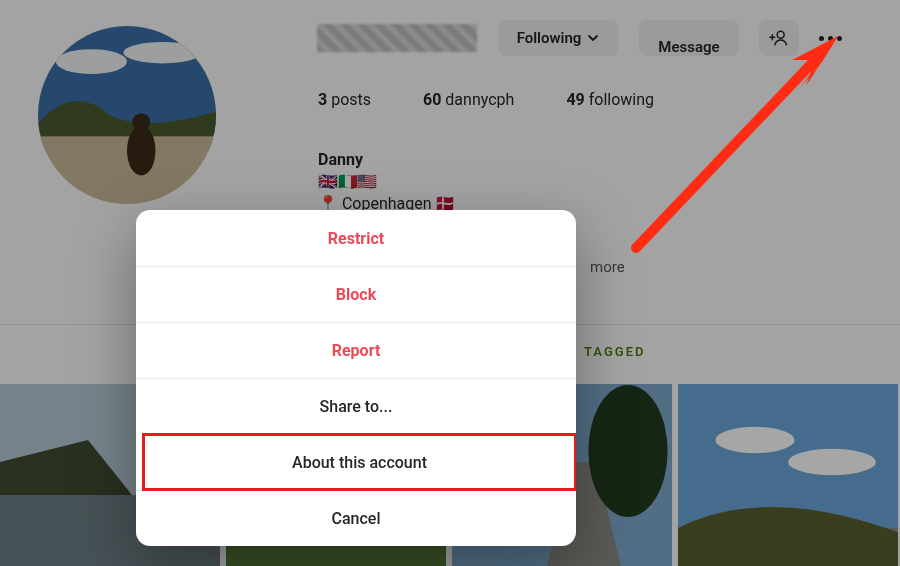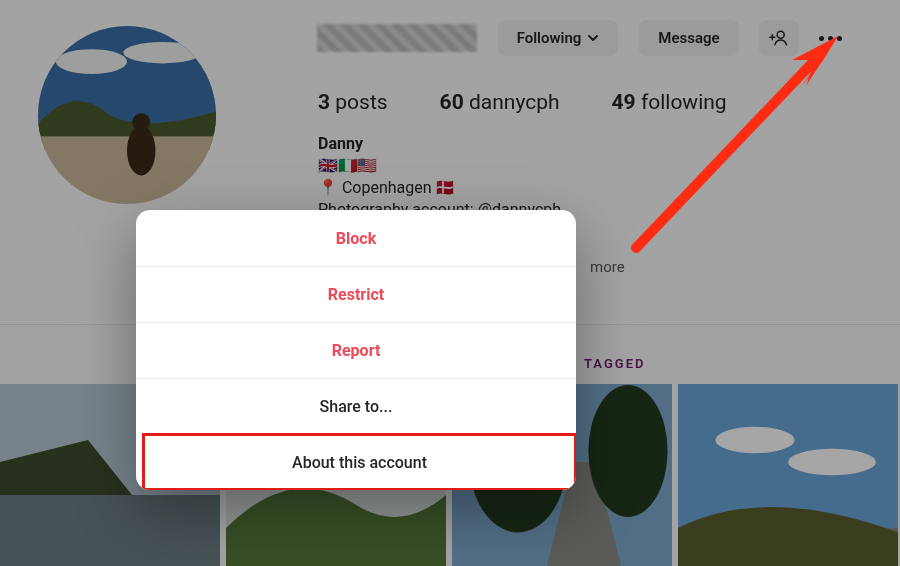--- a/index.html
+++ b/index.html
@@ -25,38 +25,38 @@
         repeating-linear-gradient(45deg,#bdbdbd 0 6px,#d6d6d6 6px 12px),
         linear-gradient(#cfcfcf,#cfcfcf);
       border-radius: 2px; filter: blur(1px);
     }
     .btn {
       position: absolute; height: 36px; background: #efefef; border-radius: 8px;
       display: flex; align-items: center; justify-content: center; font-weight: 600; font-size: 15px; color: #262626;
       cursor: pointer;
     }
     .btn-following { left: 498px; top: 20px; width: 120px; gap: 6px; }
-    .btn-message { left: 639px; top: 20px; width: 100px; }
+    .btn-message { left: 639px; top: 20px; width: 100px; align-items: flex-end; }
     .btn-addfriend { left: 759px; top: 20px; width: 40px; justify-content: center; }
     .btn-more { left: 808px; top: 20px; width: 44px; background: transparent; gap: 4px; }
     .dot { width: 5px; height: 5px; background: #262626; border-radius: 50%; }
     .chev { display: inline-block; }
 
-    .stats { position: absolute; left: 318px; top: 90px; display: flex; gap: 52px; font-size: 21px; color: #262626; }
+    .stats { position: absolute; left: 318px; top: 90px; display: flex; gap: 52px; font-size: 16px; color: #262626; }
     .stats b { font-weight: 700; }
     .stats span.lbl { color: #262626; font-weight: 400; }
 
     .bio { position: absolute; left: 318px; top: 133px; font-size: 16px; line-height: 22px; }
-    .bio .name { font-weight: 700; }
+    .bio .name { font-weight: 700; margin-top: 16px; }
     .bio .row { white-space: nowrap; }
     .see-more { position: absolute; left: 590px; top: 258px; font-size: 15px; color: #595959; }
 
     .divider { position: absolute; left: 0; top: 324px; width: 900px; height: 1px; background: #e4e4e4; }
 
-    .tab-tagged { position: absolute; left: 584px; top: 344px; color: #701a75; letter-spacing: 2px; font-size: 13px; font-weight: 600; margin-top: 12px; }
+    .tab-tagged { position: absolute; left: 584px; top: 344px; color: #4d7c0f; letter-spacing: 2px; font-size: 13px; font-weight: 600; }
 
     
     .grid { position: absolute; left: 0; top: 384px; width: 900px; height: 200px; display: flex; gap: 6px; }
     .tile { flex: 0 0 220px; height: 200px; background: #888; }
     .tile svg { width: 100%; height: 100%; display: block; }
     .t1 .sky2{fill:#b7c9d6}.t1 .cliff{fill:#3e4a2e}.t1 .sea{fill:#6d7f85}
     .t2 .bg{fill:#dfe8e5}.t2 .grass{fill:#567a3b}
     .t3 .sky3{fill:#7ea9cc}.t3 .tree{fill:#233b20}.t3 .road{fill:#8a8a85}
     .t4 .sky4{fill:#6aa6d8}.t4 .hill4{fill:#5a5f2f}
 
@@ -175,24 +175,25 @@
           <path class="hill4" d="M0 70 Q40 50 100 72 L100 100 L0 100 Z"></path>
         </svg>
       </div>
   </div>
 
 </div>
 
 <div class="overlay"></div>
 
 <div class="modal">
+  <div class="mitem danger">Restrict</div>
   <div class="mitem danger">Block</div>
-  <div class="mitem danger">Restrict</div>
   <div class="mitem danger">Report</div>
   <div class="mitem normal">Share to...</div>
   <div class="mitem normal highlight">About this account</div>
+  <div class="mitem normal">Cancel</div>
 </div>
 
 <svg class="arrow-svg" viewBox="0 0 900 566">
   <line class="arrow-line" x1="636" y1="248" x2="815" y2="60"></line>
   <polygon class="arrow-head" points="838,36 792,60 815,60 806,86"></polygon>
   <polygon class="arrow-head" points="838,36 800,88 822,62"></polygon>
 </svg>
 
 </body></html>

